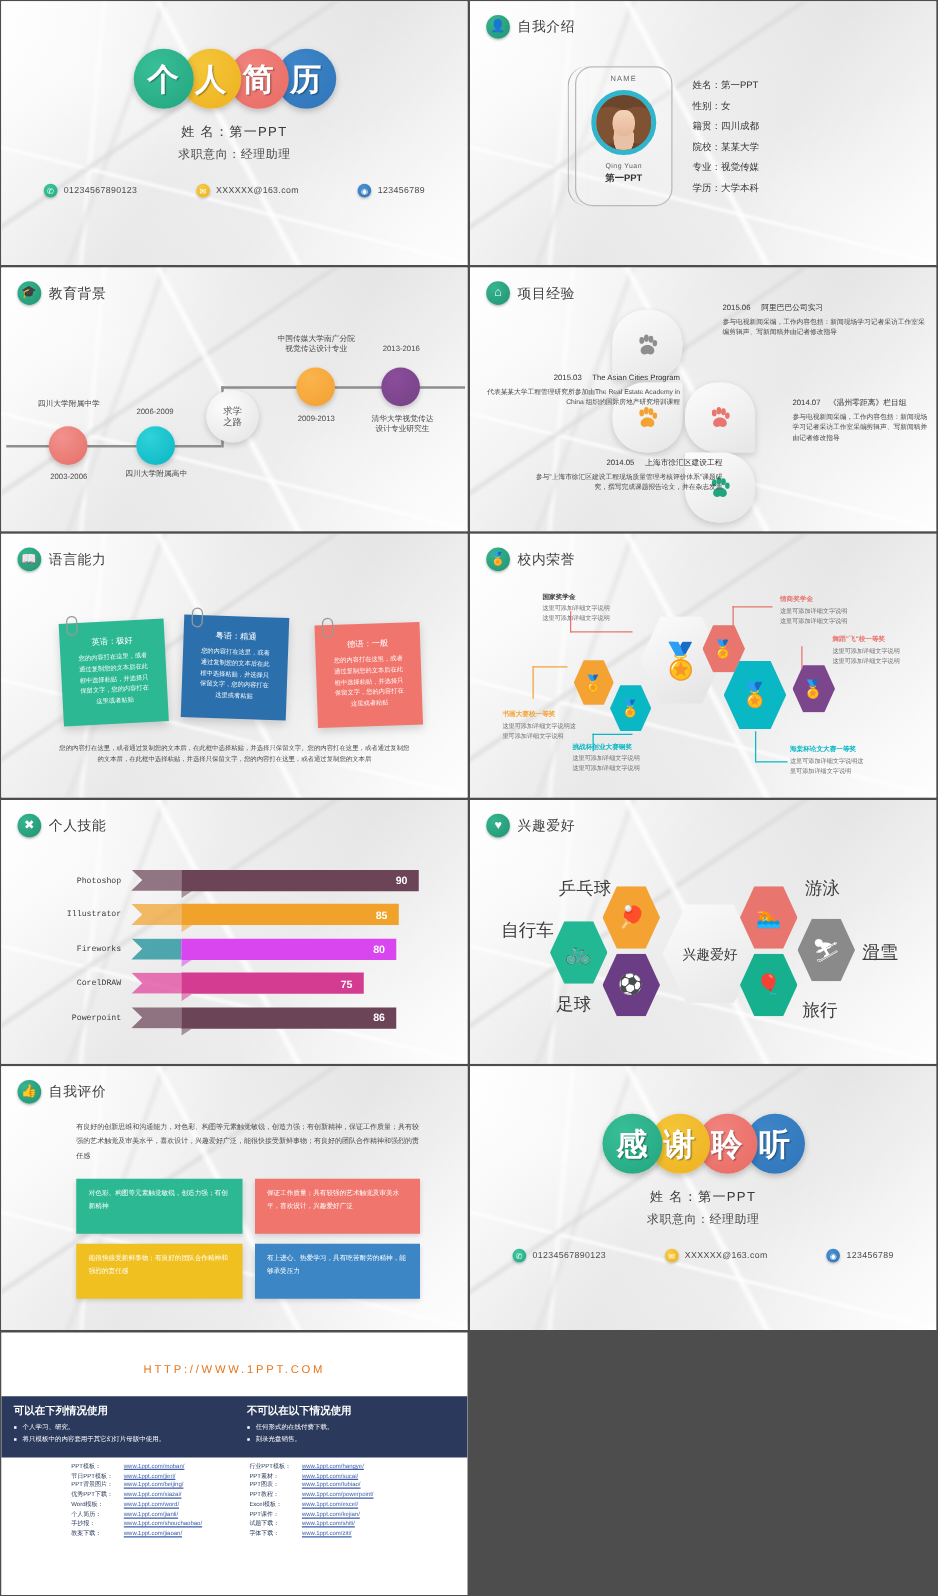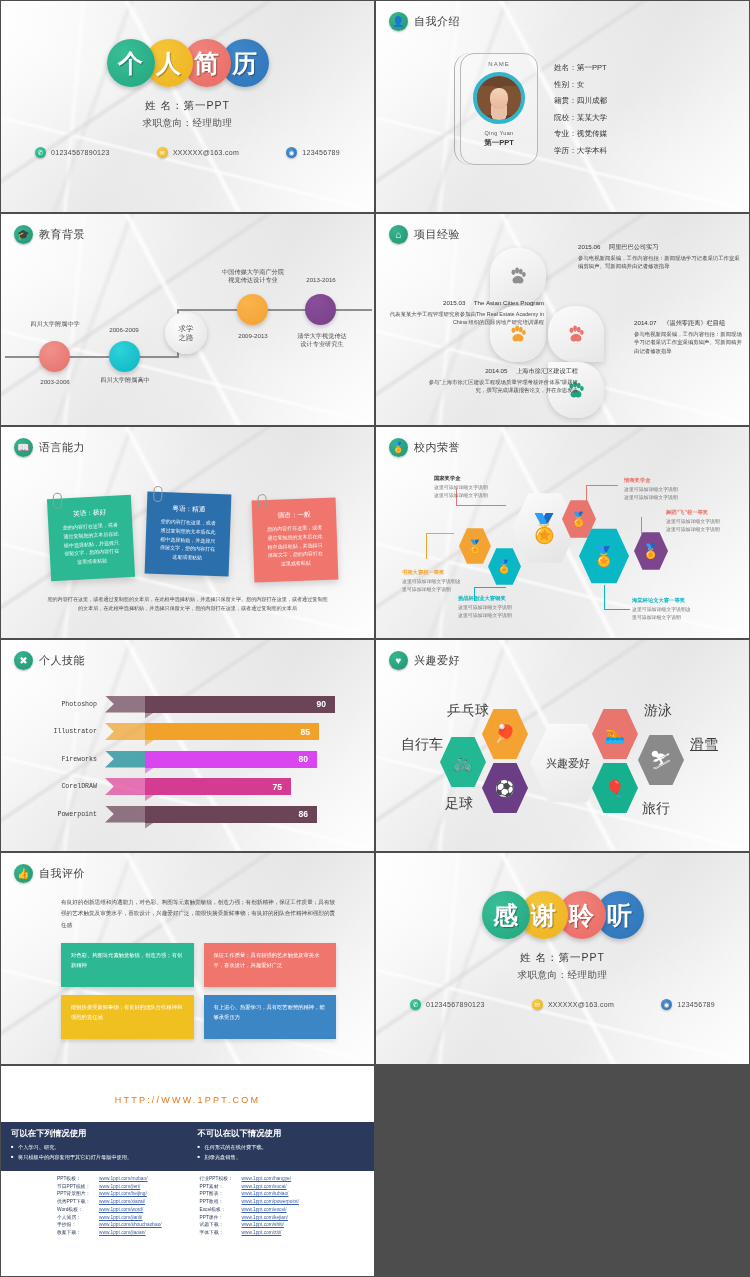--- a/index.html
+++ b/index.html
@@ -175,21 +175,21 @@
   .se-grid { position:absolute; left: 60px; right: 38px; top: 90px; display:grid; grid-template-columns:1fr 1fr;
              gap: 8px 10px;}
   .se-box { height: 44px; padding: 8px 10px; color:#fff; font-size: 5.3px; line-height:1.85;
             box-shadow: 0 2px 4px rgba(0,0,0,.15);}
 
   
   .footer { width: 373px; margin: 2px 1px 0; background:#fff; position:relative; height: 210px; overflow:hidden;}
   .logo-wrap { padding: 24px 0 0; text-align:center;}
   .logo { font-size: 30px; font-weight: bold; letter-spacing: 1px; color:#1f3f76; line-height:1;}
   .logo em { color:#e8751a; font-style:normal;}
-  .logo-url { margin-top: 5px; font-size: 9px; letter-spacing: 2.2px; color:#e8751a;}
+  .logo-url { font-size: 9px; letter-spacing: 2.2px; color:#e8751a;}
   .f-bars { margin-top: 17px; display:grid; grid-template-columns:1fr 1fr; background:#2b3a5c; color:#fff;}
   .f-bar { padding: 6px 10px 8px; }
   .f-bar h4 { font-size: 8.4px; margin-bottom: 4px;}
   .f-bar p { font-size: 5.2px; line-height:1.9; position:relative; padding-left: 7px;}
   .f-bar p:before { content:"■"; position:absolute; left:0; top:0; font-size:4px;}
   .f-links { display:grid; grid-template-columns:1fr 1fr; padding: 4px 0 0;}
   .f-col { padding-left: 56px; }
   .f-col.r { padding-left: 12px; }
   .f-row { display:flex; font-size: 4.8px; line-height: 1.62; }
   .f-row span { width: 42px; color:#2b3a5c; }
@@ -574,21 +574,21 @@
         <span>⛷</span>
       </div>
     <div class="hb" style="left:216px; top:122px; width:46px; height:52px; background:#16b08f; font-size:16px;">
         <span>🎈</span>
       </div>
 
     <div class="hb-lab" style="left:71px; top:62px;">乒乓球</div>
     <div class="hb-lab" style="left:25px; top:96px;">自行车</div>
     <div class="hb-lab" style="left:69px; top:155px;">足球</div>
     <div class="hb-lab" style="left:268px; top:62px;">游泳</div>
-    <div class="hb-lab" style="left:314px; top:96px;text-decoration:underline;">滑雪</div>
+    <div class="hb-lab" style="left:314px; top:113px;text-decoration:underline;">滑雪</div>
     <div class="hb-lab" style="left:266px; top:160px;">旅行</div>
   </div>
 
   <div class="slide">
     <div class="bg"></div>
     <div class="shead">
       <span class="badge">👍</span>
       <span class="stitle">自我评价</span>
     </div>
     <div class="se-p">有良好的创新思维和沟通能力，对色彩、构图等元素触觉敏锐，创造力强；有创新精神，保证工作质量；具有较强的艺术触觉及审美水平，喜欢设计，兴趣爱好广泛，能很快接受新鲜事物；有良好的团队合作精神和强烈的责任感</div>

